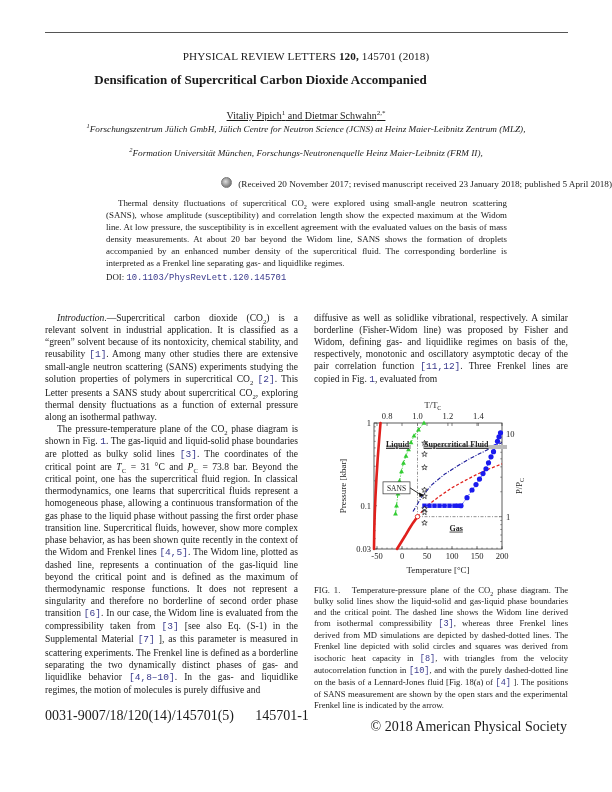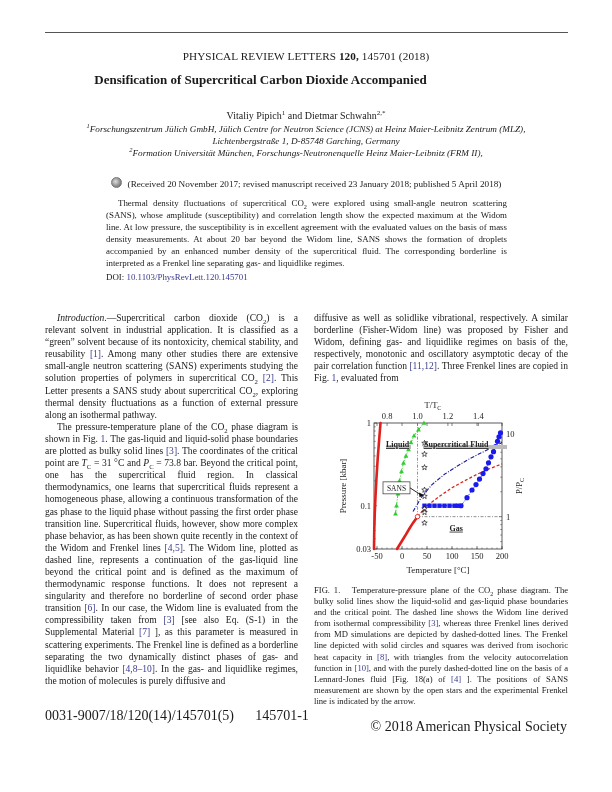--- a/index.html
+++ b/index.html
@@ -3,30 +3,30 @@
 <meta charset="utf-8">
 <style>
   html, body { margin: 0; padding: 0; background: #ffffff; }
   body { width: 612px; height: 792px; position: relative; overflow: hidden;
          font-family: "Liberation Serif", "DejaVu Serif", serif; color: #1a1a1a; }
   .abs { position: absolute; }
   .running-head { left: 0; width: 612px; top: 18px; text-align: center; font-size: 11.2px; letter-spacing: 0.1px; margin-top: 32px; }
   .running-head b { font-weight: bold; }
   .head-rule { left: 45px; width: 523px; top: 32px; height: 0; border-top: 1px solid #555; }
   .title { left: 0; width: 521px; top: 72px; text-align: center; font-weight: bold; font-size: 13px; line-height: 16px; }
-  .authors { left: 0; width: 612px; top: 110px; text-align: center; font-size: 10px; }
+  .authors { left: 0; width: 612px; top: 110px; text-align: center; font-size: 10px; text-decoration: underline; }
   .affil { left: 0; width: 612px; text-align: center; font-size: 9.2px; font-style: italic; line-height: 12px; }
-  .received { left: 0; width: 612px; top: 177px; text-align: center; font-size: 9.2px; }
+  .received { left: 0; width: 612px; top: 177px; text-align: right; font-size: 9.2px; }
   .received .ico { display: inline-block; width: 9px; height: 9px; border-radius: 50%;
                    background: radial-gradient(circle at 40% 40%, #ddd 0, #999 50%, #555 100%);
                    vertical-align: -1px; margin-right: 6px; border: 1px solid #777; }
   .abstract { left: 106px; width: 401px; top: 197px; font-size: 8.9px; line-height: 12px; text-align: justify; }
   .abstract p { margin: 0; text-indent: 12px; }
   .doi { left: 106px; top: 272px; font-size: 8.9px; }
-  .link { color: #3a3a8c; }
+  .link { color: #3a3a8c; font-family: Liberation Mono, monospace; }
   .col { font-size: 9.55px; line-height: 12.1px; text-align: justify; }
   .col p { margin: 0; text-indent: 12px; }
   .col-left { left: 45px; width: 253px; top: 312px; }
   .col-right-top { left: 314px; width: 254px; top: 312px; }
   .caption { left: 314px; width: 254px; top: 585px; font-size: 8.6px; line-height: 11.1px; text-align: justify; }
   .footer { top: 708px; font-size: 14px; }
   sub, sup { font-size: 70%; line-height: 0; }
   .figure { left: 320px; top: 398px; width: 230px; height: 180px; }
   svg text { font-family: "Liberation Serif", "DejaVu Serif", serif; }
 </style>
@@ -43,21 +43,20 @@
 <div class="abs title">
   <div>Densification of Supercritical Carbon Dioxide Accompanied</div>
 </div>
 
 <div class="abs authors">
   <span>Vitaliy Pipich</span><sup>1</sup><span> and </span><span>Dietmar Schwahn</span><sup>2,*</sup>
 </div>
 
 <div class="abs affil" style="top:123px;">
   <div><sup>1</sup><span>Forschungszentrum Jülich GmbH, Jülich Centre for Neutron Science (JCNS) at Heinz Maier-Leibnitz Zentrum (MLZ),</span></div>
-  <div>Lichtenbergstraße 1, D-85748 Garching, Germany</div>
 </div>
 <div class="abs affil" style="top:147px;">
   <div><sup>2</sup><span>Formation Universität München, Forschungs-Neutronenquelle Heinz Maier-Leibnitz (FRM II),</span></div>
 </div>
 
 <div class="abs received">
   <span class="ico"></span><span>(Received 20 November 2017; revised manuscript received 23 January 2018; published 5 April 2018)</span>
 </div>
 
 <div class="abs abstract">

